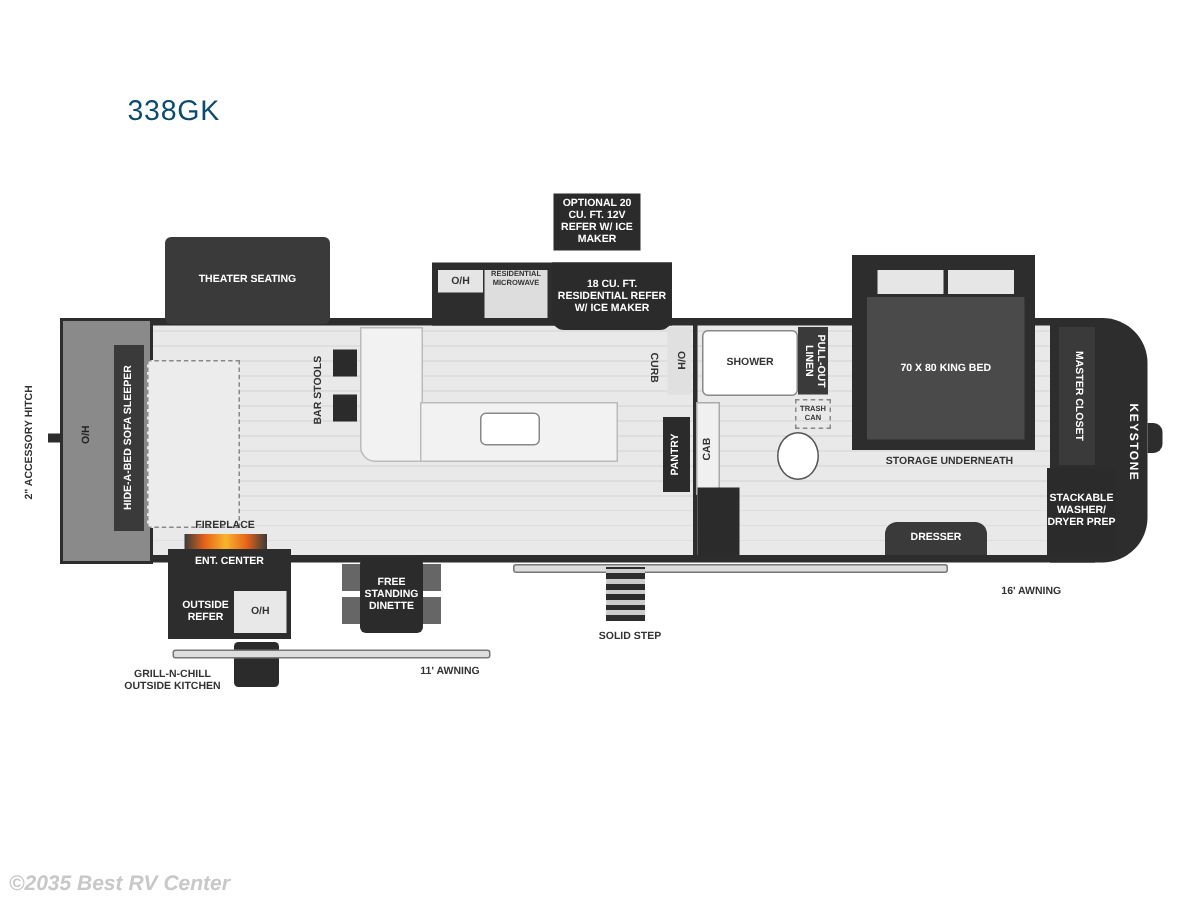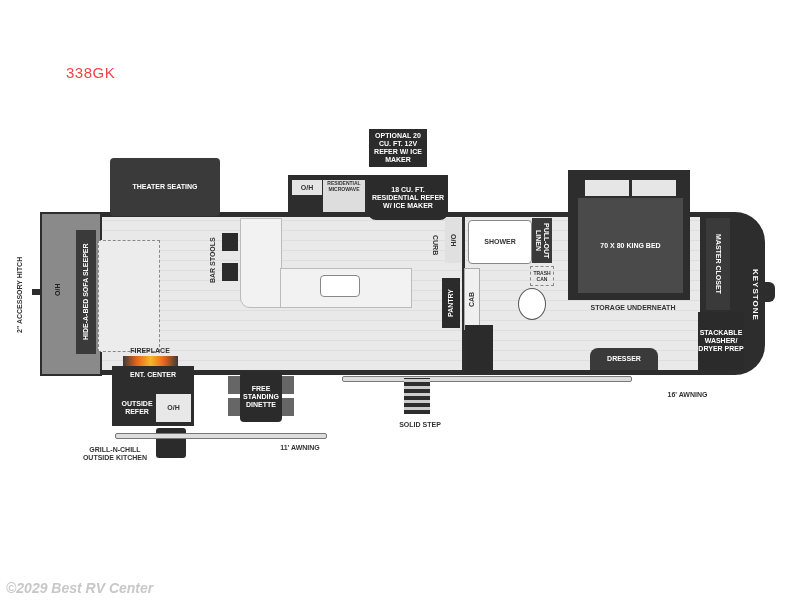--- a/index.html
+++ b/index.html
@@ -1,18 +1,18 @@
 <!DOCTYPE html>
 <html><head>
 <meta charset="utf-8">
 <style>
   html,body{margin:0;padding:0;}
   body{width:800px;height:600px;background:#ffffff;position:relative;overflow:hidden;font-family:"Liberation Sans",sans-serif;}
   .abs{position:absolute;}
-  .title{left:66px;top:64px;font-size:15px;color:#ef4444;letter-spacing:0.5px;}
+  .title{left:85px;top:64px;font-size:19px;color:#0c4a6e;letter-spacing:0.5px;}
   .watermark{left:6px;top:580px;font-size:14px;font-style:italic;font-weight:bold;color:#c8c8c8;}
   .wall{background:#2d2d2d;}
   .floor{background:repeating-linear-gradient(0deg,#e9e9e9 0px,#e9e9e9 9px,#dedede 9px,#dedede 10px);}
   .dark{background:#3a3a3a;color:#fff;}
   .darker{background:#2b2b2b;color:#fff;}
   .lbl{font-size:7px;font-weight:bold;text-align:center;line-height:8px;display:flex;align-items:center;justify-content:center;}
   .lbl-dark{color:#333;}
   .vert{writing-mode:vertical-rl;}
   .vert-up{writing-mode:vertical-rl;transform:rotate(180deg);}
   .counter{background:#f2f2f2;border:1px solid #bbb;}
@@ -93,13 +93,13 @@
 
   <div class="abs awning" style="left:115px;top:433px;width:210px;"></div>
   <div class="abs lbl lbl-dark" style="left:270px;top:443px;width:60px;height:10px;">11' AWNING</div>
   <div class="abs awning" style="left:342px;top:376px;width:288px;"></div>
   <div class="abs lbl lbl-dark" style="left:660px;top:390px;width:55px;height:10px;">16' AWNING</div>
 
   <div class="abs" style="left:404px;top:378px;width:26px;height:36px;background:repeating-linear-gradient(0deg,#2d2d2d 0,#2d2d2d 4px,#ccc 4px,#ccc 7px);"></div>
   <div class="abs lbl lbl-dark" style="left:395px;top:420px;width:50px;height:10px;">SOLID STEP</div>
 </div>
 
-<div class="abs watermark">©2029 Best RV Center</div>
+<div class="abs watermark">©2035 Best RV Center</div>
 
 </body></html>

